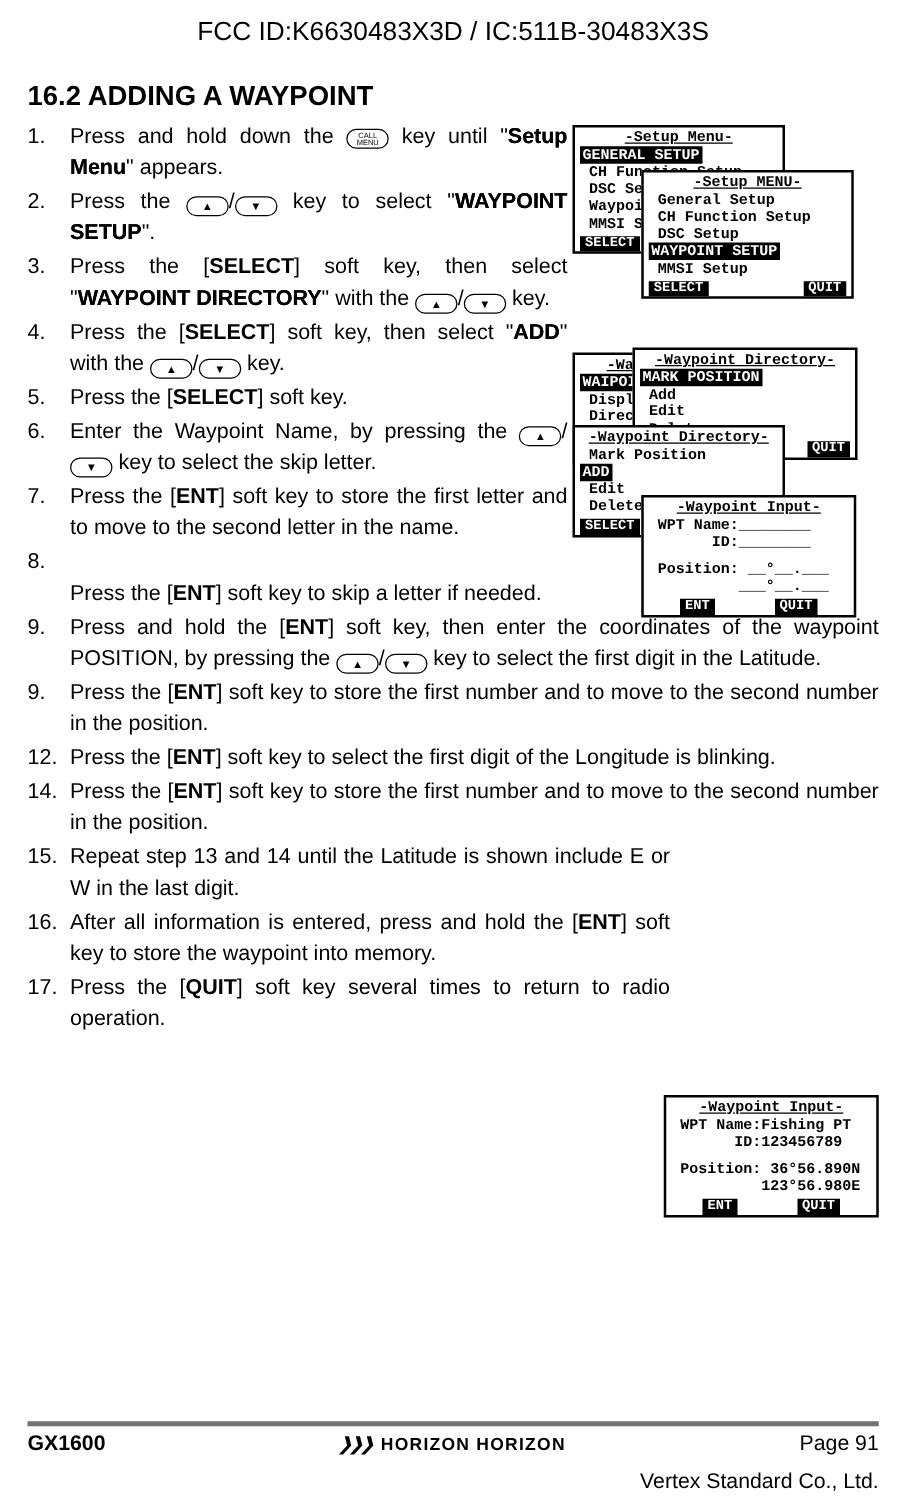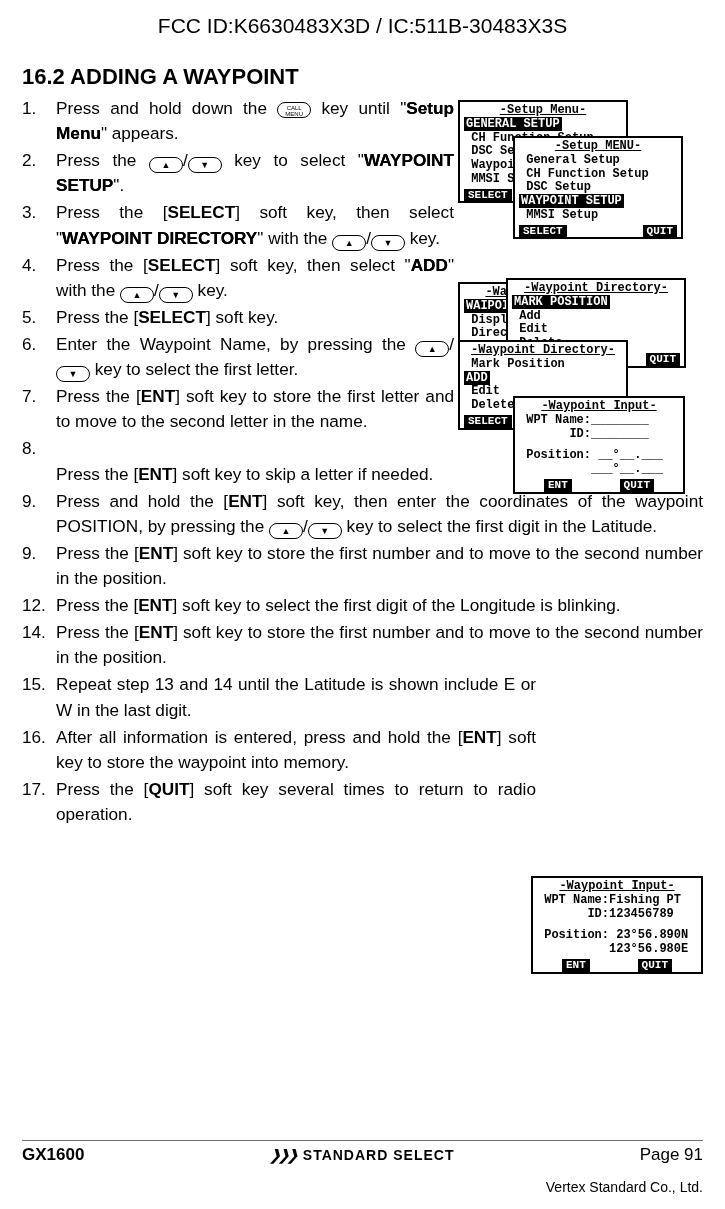--- a/index.html
+++ b/index.html
@@ -120,21 +120,21 @@
   }
   .lcd-bottom2 {
     padding: 0 25px;
   }
 
   .footer {
     position: absolute;
     bottom: 44px;
     left: 22px;
     right: 22px;
-    border-top: 1px solid #737373;
+    border-top: 4px solid #737373;
     display: flex;
     justify-content: space-between;
     align-items: center;
     padding-top: 4px;
     font-size: 17px;
   }
   .footer .model { font-weight: bold; }
   .footer .brand {
     font-family: Arial, sans-serif;
     font-weight: bold;
@@ -144,21 +144,21 @@
   .footer .brand .wave {
     display:inline-block;
     transform: skewX(-18deg) scaleX(0.9);
     letter-spacing:-2px;
     margin-right:4px;
   }
   .company {
     position: absolute;
     bottom: 14px;
     right: 22px;
-    font-size: 14px;
+    font-size: 17px;
   }
 </style>
 </head>
 <body>
 
 <div class="header-id">FCC ID:K6630483X3D / IC:511B-30483X3S</div>
 
 <div class="section-title">16.2   ADDING A WAYPOINT</div>
 
 <div class="content">
@@ -237,21 +237,21 @@
           <span>QUIT</span>
         </div>
     </div>
   </div>
 
   <div class="lcd" style="position:absolute;right:0;top:780px;width:172px;">
     <div class="title">-Waypoint Input-</div>
     <div class="row"> WPT Name:Fishing PT</div>
     <div class="row">       ID:123456789</div>
     <div style="height:8px"></div>
-    <div class="row"> Position: 23°56.890N</div>
+    <div class="row"> Position: 36°56.890N</div>
     <div class="row">          123°56.980E</div>
     <div class="lcd-bottom lcd-bottom2">
         <span>ENT</span>
         <span>QUIT</span>
       </div>
   </div>
 
   <div class="step">
     <div class="num">1.</div>
     <div class="body narrow">
@@ -283,21 +283,21 @@
   <div class="step">
     <div class="num">5.</div>
     <div class="body narrow">
       <span>Press the [</span><span class="bold">SELECT</span><span>] soft key.</span>
     </div>
   </div>
 
   <div class="step">
     <div class="num">6.</div>
     <div class="body narrow">
-      <span>Enter the Waypoint Name, by pressing the </span><span class="keycap up"></span>/<span class="keycap down"></span><span> key to select the first letter.</span>
+      <span>Enter the Waypoint Name, by pressing the </span><span class="keycap up"></span>/<span class="keycap down"></span><span> key to select the skip letter.</span>
     </div>
   </div>
 
   <div class="step">
     <div class="num">7.</div>
     <div class="body narrow">
       <span>Press the [</span><span class="bold">ENT</span><span>] soft key to store the first letter and to move to the second letter in the name.</span>
     </div>
   </div>
 
@@ -355,17 +355,17 @@
     <div class="num">17.</div>
     <div class="body narrow2">
       <span>Press the [</span><span class="bold">QUIT</span><span>] soft key several times to return to radio operation.</span>
     </div>
   </div>
 
 </div>
 
 <div class="footer">
   <span class="model">GX1600</span>
-  <span class="brand"><span class="wave">❯❯❯</span><span>STANDARD SELECT</span></span>
+  <span class="brand"><span class="wave">❯❯❯</span><span>HORIZON HORIZON</span></span>
   <span>Page 91</span>
 </div>
 
 <div class="company">Vertex Standard Co., Ltd.</div>
 
 </body></html>

